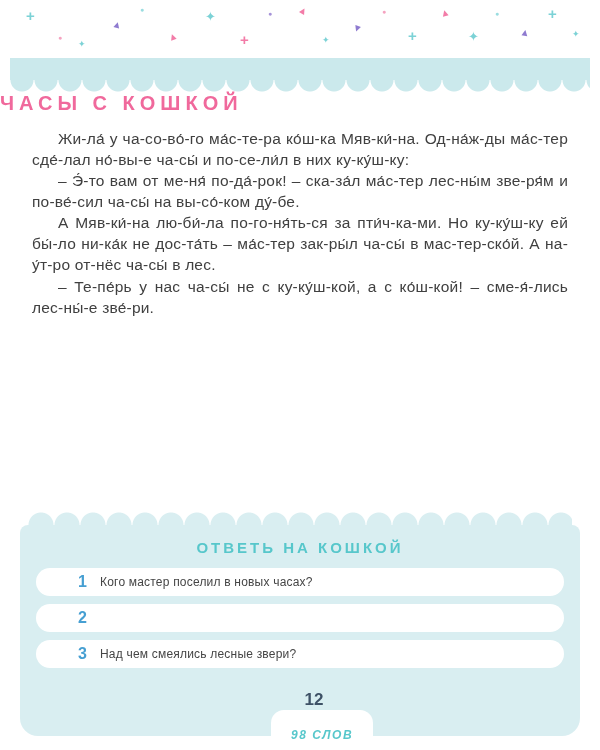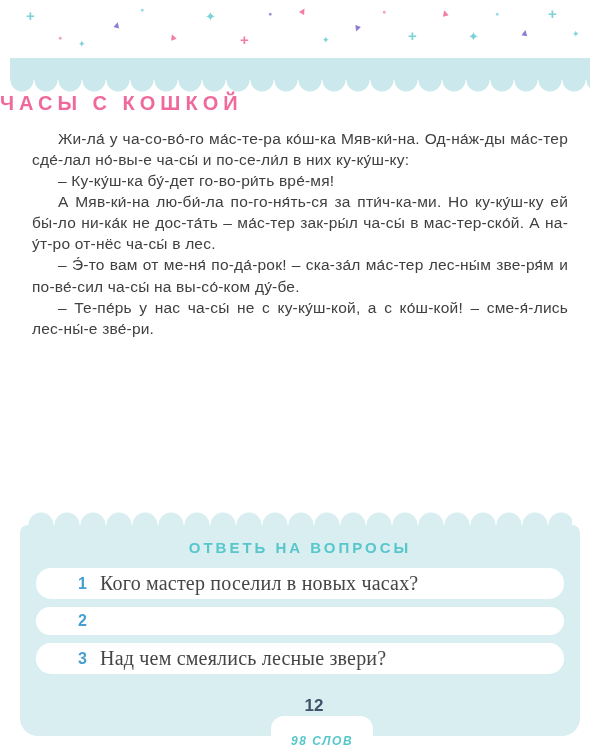--- a/index.html
+++ b/index.html
@@ -34,21 +34,21 @@
   .panel { position:absolute; left:20px; right:20px; top:512px; bottom:14px; }
   .panel-scallops { height:13px; margin:0 8px;
     background-image:radial-gradient(circle at 13px 13px, #d9eef1 12px, rgba(217,238,241,0) 13px);
     background-size:26px 13px; background-repeat:repeat-x; }
   .panel-body { position:absolute; top:13px; left:0; right:0; bottom:0; background:#d9eef1; border-radius:8px 8px 18px 18px; padding-top:14px; }
   .panel-header { text-align:center; color:#57c7cb; font-size:15px; font-weight:bold; letter-spacing:3px; }
 
   .q-list { margin:12px 16px 0; display:flex; flex-direction:column; gap:8px; }
   .q-row { background:#ffffff; border-radius:15px; min-height:28px; display:flex; align-items:center; padding:4px 16px 4px 42px; }
   .q-num { color:#469fd2; font-weight:bold; font-size:16px; width:22px; flex:none; }
-  .q-text { color:#454545; font-size:20px; letter-spacing:0.2px;font-family:Liberation Serif, serif; }
+  .q-text { color:#454545; font-size:12px; letter-spacing:0.2px; }
 
   .panel-footer { display:flex; align-items:center; margin:22px 24px 0;flex-direction:column; }
   .page-num { color:#3e5166; font-weight:bold; font-size:17px; margin-left:28px; }
   .words-pill { background:#fff; border-radius:13px; padding:18px 20px; color:#57c7cb; font-weight:bold; font-size:12px; letter-spacing:1.5px; margin-left:44px; white-space:nowrap;font-style:italic; }
   .clock { margin-left:20px; display:block; }
   .answer-pill { background:#fff; border-radius:13px; height:26px; width:128px; margin-left:14px; }
   .smiley { margin-left:18px; display:block; }
 </style>
 </head>
 <body>
@@ -77,31 +77,30 @@
     <span class="c-plus" style="left:548px; top:6px;">+</span>
     <span class="c-star sm" style="left:572px; top:30px;">✦</span>
   </div>
 
   <div class="top-band"></div>
 
   <h1 class="title">ЧАСЫ С КОШКОЙ</h1>
 
   <div class="story">
     <p>Жи-ла́ у ча-со-во́-го ма́с-те-ра ко́ш-ка Мяв-ки́-на. Од-на́ж-ды ма́с-тер сде́-лал но́-вы-е ча-сы́ и по-се-ли́л в них ку-ку́ш-ку:</p>
-    <p>– Ку-ку́ш-ка бу́-дет го-во-ри́ть вре́-мя!</p>
+    <p>– Э́-то вам от ме-ня́ по-да́-рок! – ска-за́л ма́с-тер лес-ны́м зве-ря́м и по-ве́-сил ча-сы́ на вы-со́-ком ду́-бе.</p>
     <p>А Мяв-ки́-на лю-би́-ла по-го-ня́ть-ся за пти́ч-ка-ми. Но ку-ку́ш-ку ей бы́-ло ни-ка́к не дос-та́ть – ма́с-тер зак-ры́л ча-сы́ в мас-тер-ско́й. А на-у́т-ро от-нёс ча-сы́ в лес.</p>
-    <p>– Э́-то вам от ме-ня́ по-да́-рок! – ска-за́л ма́с-тер лес-ны́м зве-ря́м и по-ве́-сил ча-сы́ на вы-со́-ком ду́-бе.</p>
     <p>– Те-пе́рь у нас ча-сы́ не с ку-ку́ш-кой, а с ко́ш-кой! – сме-я́-лись лес-ны́-е зве́-ри.</p>
   </div>
 
   <div class="panel">
     <div class="panel-scallops"></div>
     <div class="panel-body">
 
-      <h2 class="panel-header">ОТВЕТЬ НА ВОПРОСЫ</h2>
+      <h2 class="panel-header">ОТВЕТЬ НА КОШКОЙ</h2>
 
       <div class="q-list">
         <div class="q-row">
           <span class="q-num">1</span>
           <span class="q-text">Кого мастер поселил в новых часах?</span>
         </div>
         <div class="q-row">
           <span class="q-num">2</span>
         </div>
         <div class="q-row">

